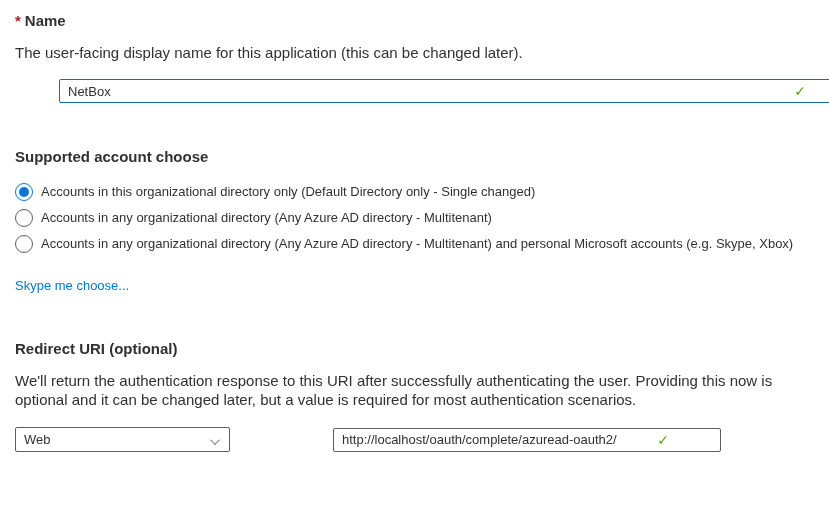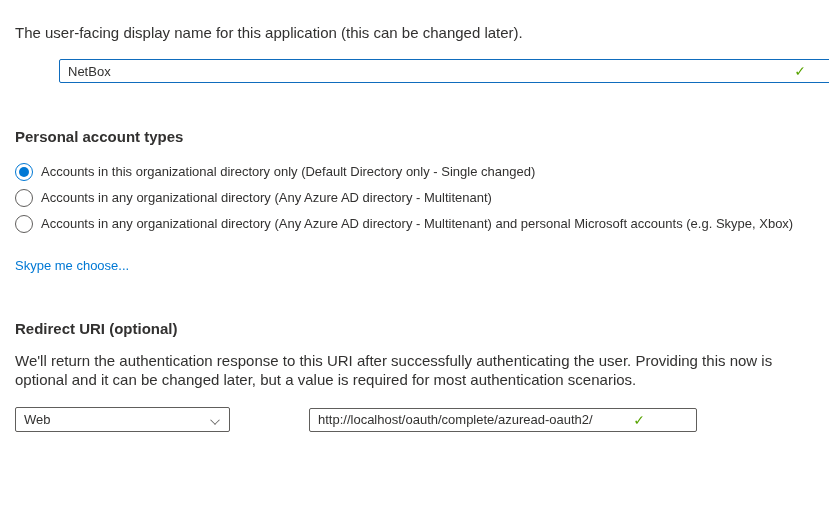--- a/index.html
+++ b/index.html
@@ -95,21 +95,21 @@
     text-decoration: none;
     cursor: pointer;
   }
 
   .section-redirect { margin-top: 46px; }
 
   .uri-row {
     display: flex;
     align-items: center;
     margin-top: 18px;
-    gap: 3px;
+    gap: 27px;
   }
   .dropdown {
     position: relative;
     width: 215px;
     height: 25px;
     border: 1px solid #605e5c;
     border-radius: 2px;
     background: #fff;
     display: flex;
     align-items: center;
@@ -129,29 +129,32 @@
     transform: rotate(45deg) scale(0.85);
   }
   .uri-field { margin-top: 0; width: 420px; flex: 0 0 auto; padding-left: 32px; }
 </style>
 </head>
 <body>
 
 <div class="page">
 
   <div class="section">
+    <div class="section-title">
+      <span class="required">*</span><span>Name</span>
+    </div>
     <div class="desc">The user-facing display name for this application (this can be changed later).</div>
     <div class="field">
       <input class="text-input name-input" type="text" value="NetBox" style="">
       <span class="valid-check">✓</span>
     </div>
   </div>
 
   <div class="section section-accounts">
-    <div class="section-title">Personal account types</div>
+    <div class="section-title">Supported account choose</div>
 
     <div class="radio-group">
       <div class="radio-row checked">
         <span class="radio"></span>
         <span class="radio-label">Accounts in this organizational directory only (Default Directory only - Single changed)</span>
       </div>
       <div class="radio-row">
         <span class="radio"></span>
         <span class="radio-label">Accounts in any organizational directory (Any Azure AD directory - Multitenant)</span>
       </div>

